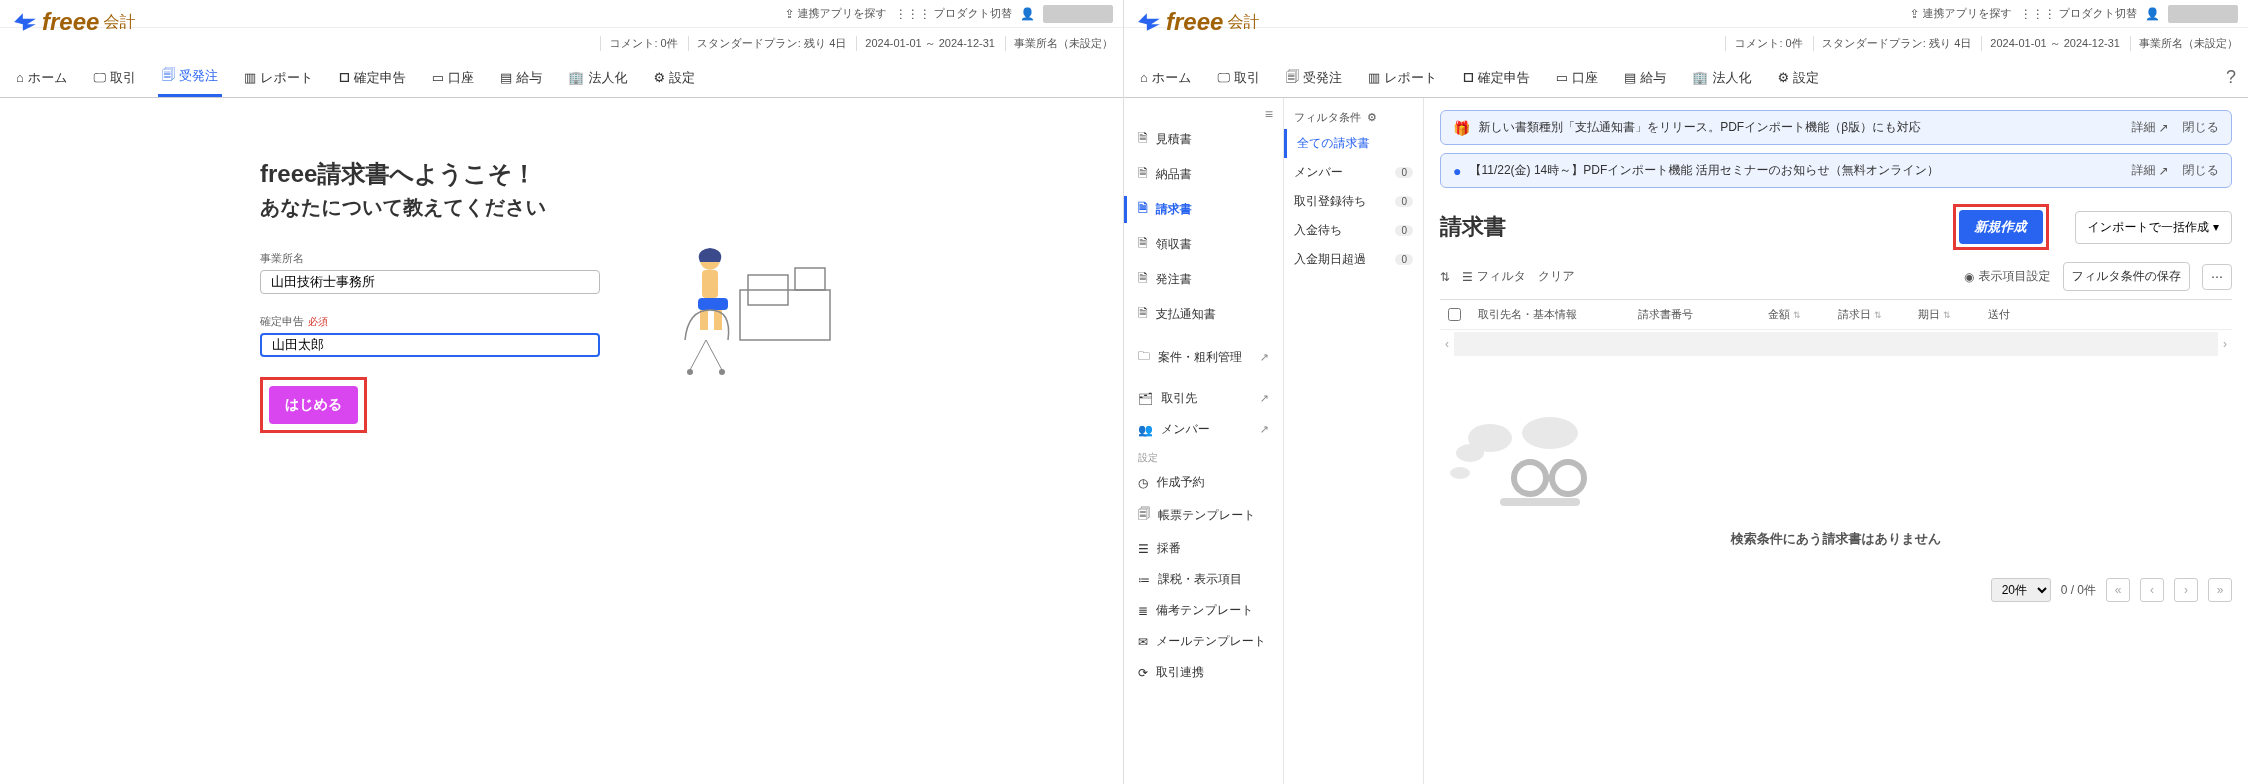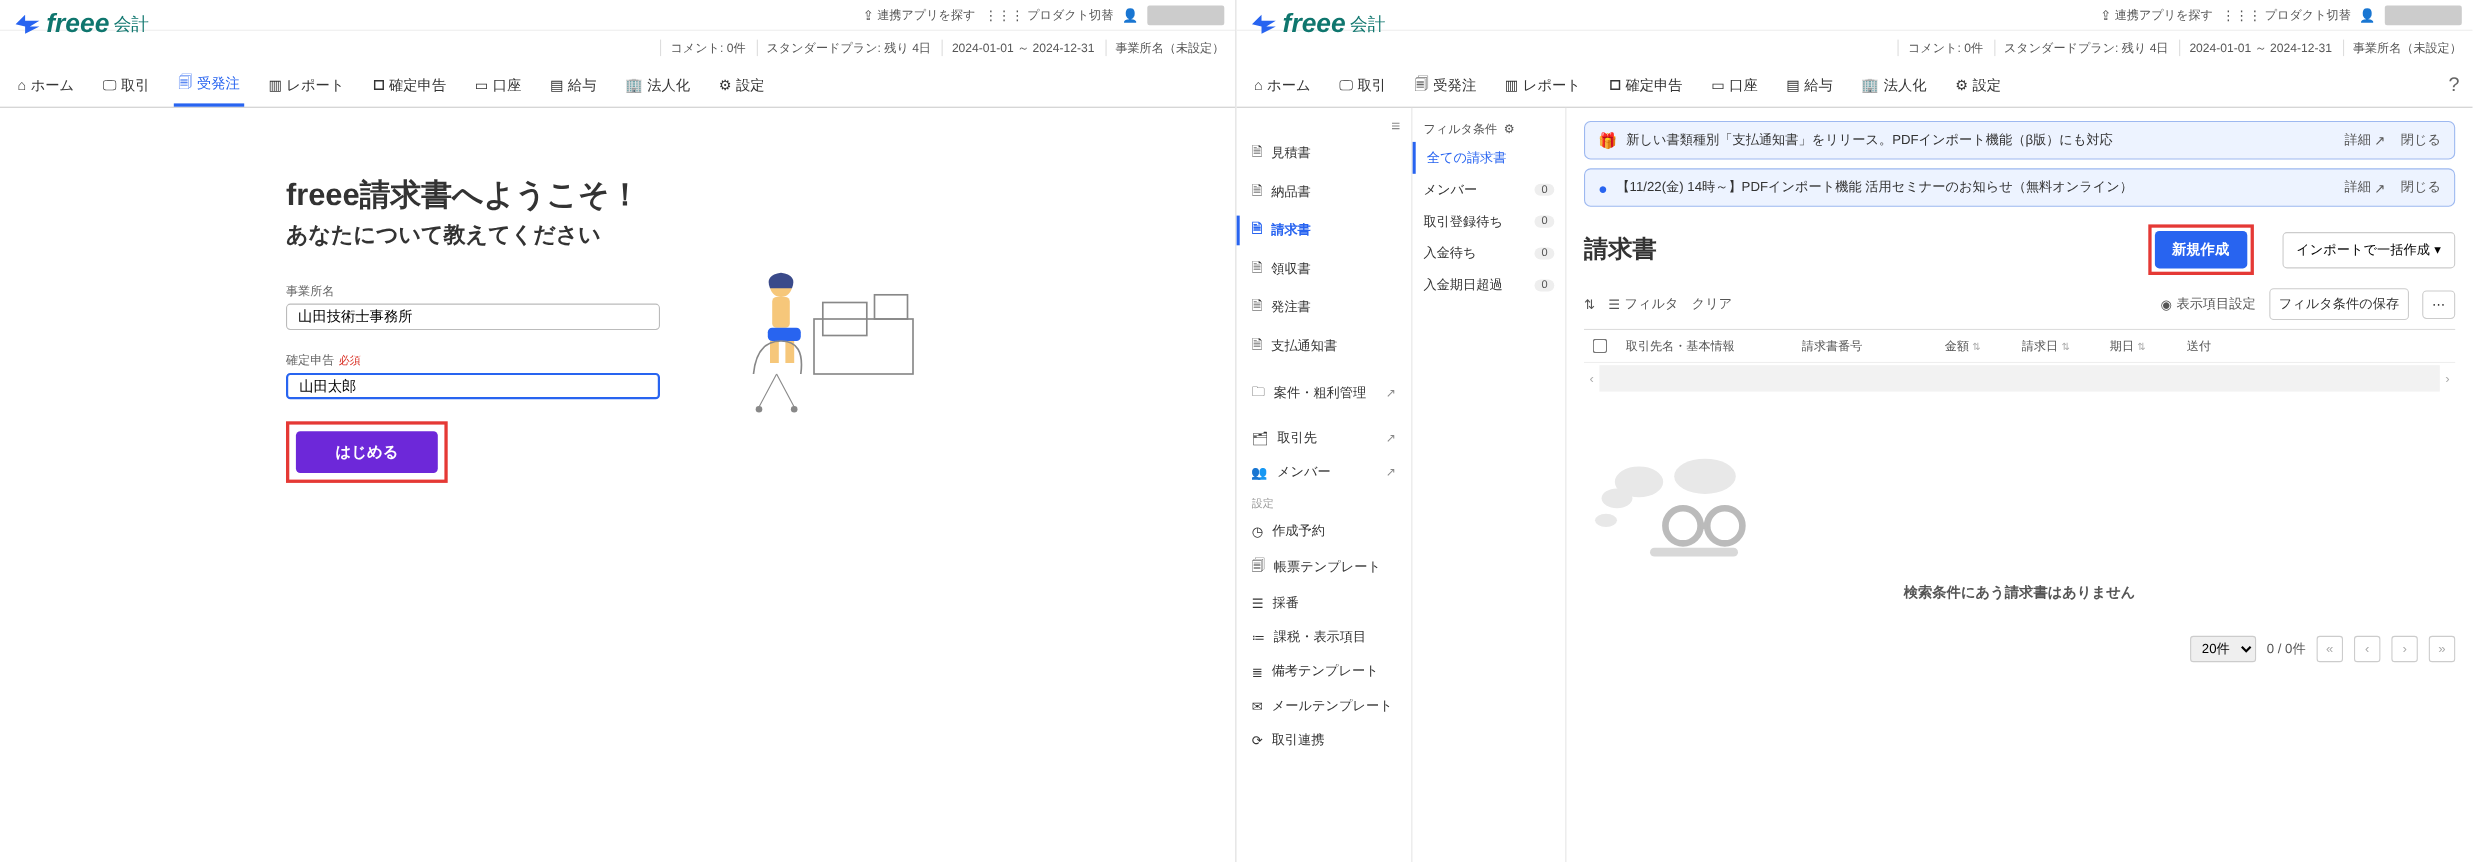--- a/index.html
+++ b/index.html
@@ -13,40 +13,40 @@
 .topbar .link { display: inline-flex; align-items: center; gap: 3px; cursor: pointer; }
 .topbar .icon { font-size: 12px; }
 .topbar .avatar-pill { width: 70px; height: 18px; background: #ccc; border-radius: 2px; }
 
 
 .statusline { height: 30px; display: flex; align-items: center; justify-content: flex-end; padding: 0 10px; gap: 10px; font-size: 11px; color: #555; }
 .statusline span { border-left: 1px solid #ddd; padding-left: 8px; }
 
 
 .logo-row { position: absolute; top: 8px; left: 12px; display: flex; align-items: center; gap: 6px; }
-.logo { display: flex; align-items: center; color: #0f766e; font-weight: bold; font-style: italic; font-size: 24px; }
+.logo { display: flex; align-items: center; color: #a16207; font-weight: bold; font-style: italic; font-size: 24px; }
 .logo .bird { width: 26px; height: 26px; margin-right: 4px; }
 .logo .sub { font-size: 16px; font-style: normal; font-weight: normal; margin-left: 4px; }
 
 
 .nav { height: 40px; display: flex; align-items: center; padding: 0 12px; gap: 18px; border-bottom: 1px solid #ccc; }
 .nav-item { display: flex; align-items: center; gap: 4px; font-size: 13px; color: #333; cursor: pointer; padding: 0 4px; height: 100%; }
 .nav-item.active { border-bottom: 3px solid #2864f0; color: #2864f0; }
 .nav .gear-right { margin-left: auto; font-size: 18px; color: #666; cursor: pointer; }
 
 
 .welcome { padding: 60px 0 0 260px; }
-.welcome h1 { font-size: 28px; font-weight: bold; margin-bottom: 4px; }
+.welcome h1 { font-size: 24px; font-weight: bold; margin-bottom: 4px; }
 .welcome h2 { font-size: 20px; font-weight: bold; margin-bottom: 30px; }
 .form-group { margin-bottom: 20px; }
 .form-label { font-size: 11px; color: #666; margin-bottom: 4px; display: block; }
 .required { color: #d93025; font-size: 10px; margin-left: 4px; }
 .form-input { width: 340px; height: 24px; border: 1px solid #bbb; border-radius: 4px; padding: 0 10px; font-size: 13px; }
 .form-input.focused { border: 2px solid #2864f0; }
-.btn-primary { background: #6d28d9; color: #fff; border: none; border-radius: 4px; padding: 10px 36px; font-size: 14px; font-weight: bold; cursor: pointer; }
+.btn-primary { background: #d946ef; color: #fff; border: none; border-radius: 4px; padding: 10px 16px; font-size: 14px; font-weight: bold; cursor: pointer; }
 .highlight-red { border: 3px solid #e53935; padding: 6px; display: inline-block; }
 .illustration { position: absolute; left: 670px; top: 230px; width: 180px; height: 180px; }
 
 
 .pane2-body { display: flex; height: calc(100% - 98px); }
 .sidebar { width: 160px; border-right: 1px solid #e5e5e5; padding: 8px 0; position: relative; }
 .sidebar .collapse { text-align: right; padding-right: 10px; color: #888; cursor: pointer; font-size: 14px; }
 .side-item { display: flex; align-items: center; gap: 8px; padding: 7px 14px; font-size: 12px; color: #333; cursor: pointer; position: relative; }
 .side-item.active { color: #2864f0; font-weight: bold; }
 .side-item.active::before { content: ""; position: absolute; left: 0; top: 4px; bottom: 4px; width: 3px; background: #2864f0; }
@@ -61,21 +61,21 @@
 
 .main { flex: 1; padding: 12px 16px; position: relative; overflow: hidden; }
 .banner { border: 1px solid #9db8f0; background: #edf3ff; border-radius: 6px; padding: 8px 12px; display: flex; align-items: center; gap: 8px; margin-bottom: 8px; font-size: 12px; }
 .banner .ico { color: #2864f0; font-size: 14px; }
 .banner .right { margin-left: auto; display: flex; gap: 14px; }
 .banner .right span { color: #555; cursor: pointer; display: inline-flex; align-items: center; gap: 3px; }
 
 .page-header { display: flex; align-items: center; margin: 16px 0 12px; }
 .page-title { font-size: 22px; font-weight: bold; }
 .header-actions { margin-left: auto; display: flex; gap: 10px; align-items: center; }
-.btn-new { background: #2864f0; color: #fff; border: none; border-radius: 4px; padding: 8px 16px; font-size: 13px; font-weight: bold; cursor: pointer; }
+.btn-new { background: #2864f0; color: #fff; border: none; border-radius: 4px; padding: 8px 16px; font-size: 13px; font-weight: bold; cursor: pointer; font-style: italic; }
 .btn-outline { background: #fff; border: 1px solid #ccc; border-radius: 4px; padding: 7px 12px; font-size: 12px; cursor: pointer; display: inline-flex; align-items: center; gap: 4px; margin-left: 16px; }
 .highlight-red-tight { border: 3px solid #e53935; padding: 3px; display: inline-block; }
 
 .toolbar { display: flex; align-items: center; gap: 12px; margin-bottom: 8px; font-size: 12px; }
 .toolbar .tool { display: inline-flex; align-items: center; gap: 4px; cursor: pointer; color: #555; }
 .toolbar .spacer { flex: 1; }
 .toolbar .menu-btn { border: 1px solid #ccc; border-radius: 4px; padding: 5px 8px; cursor: pointer; }
 
 
 .table-wrap { border-top: 1px solid #ddd; position: relative; }

